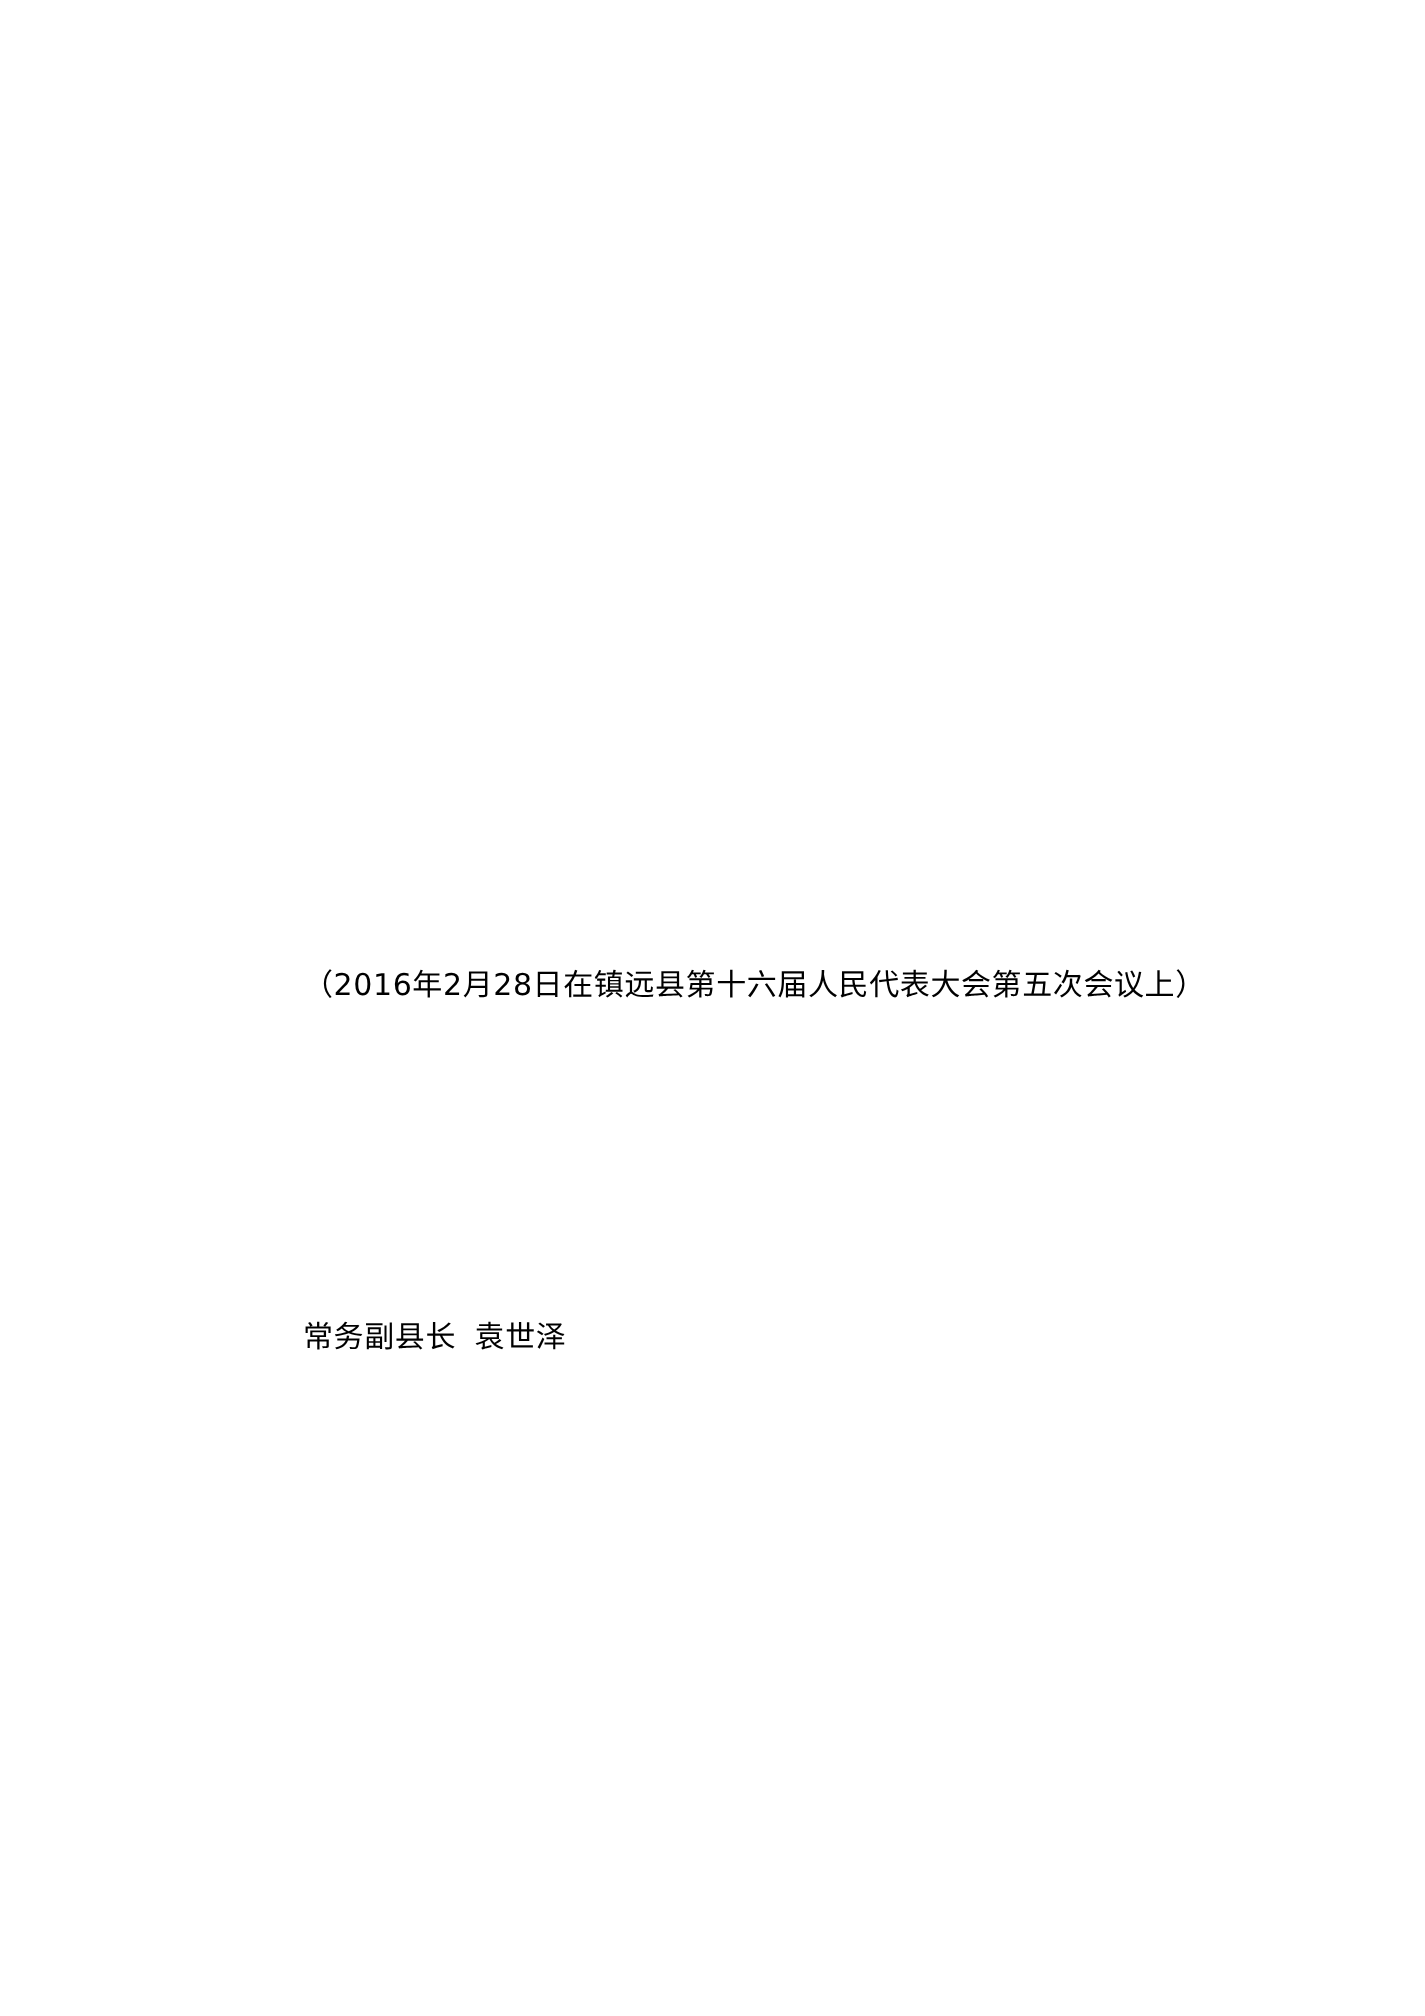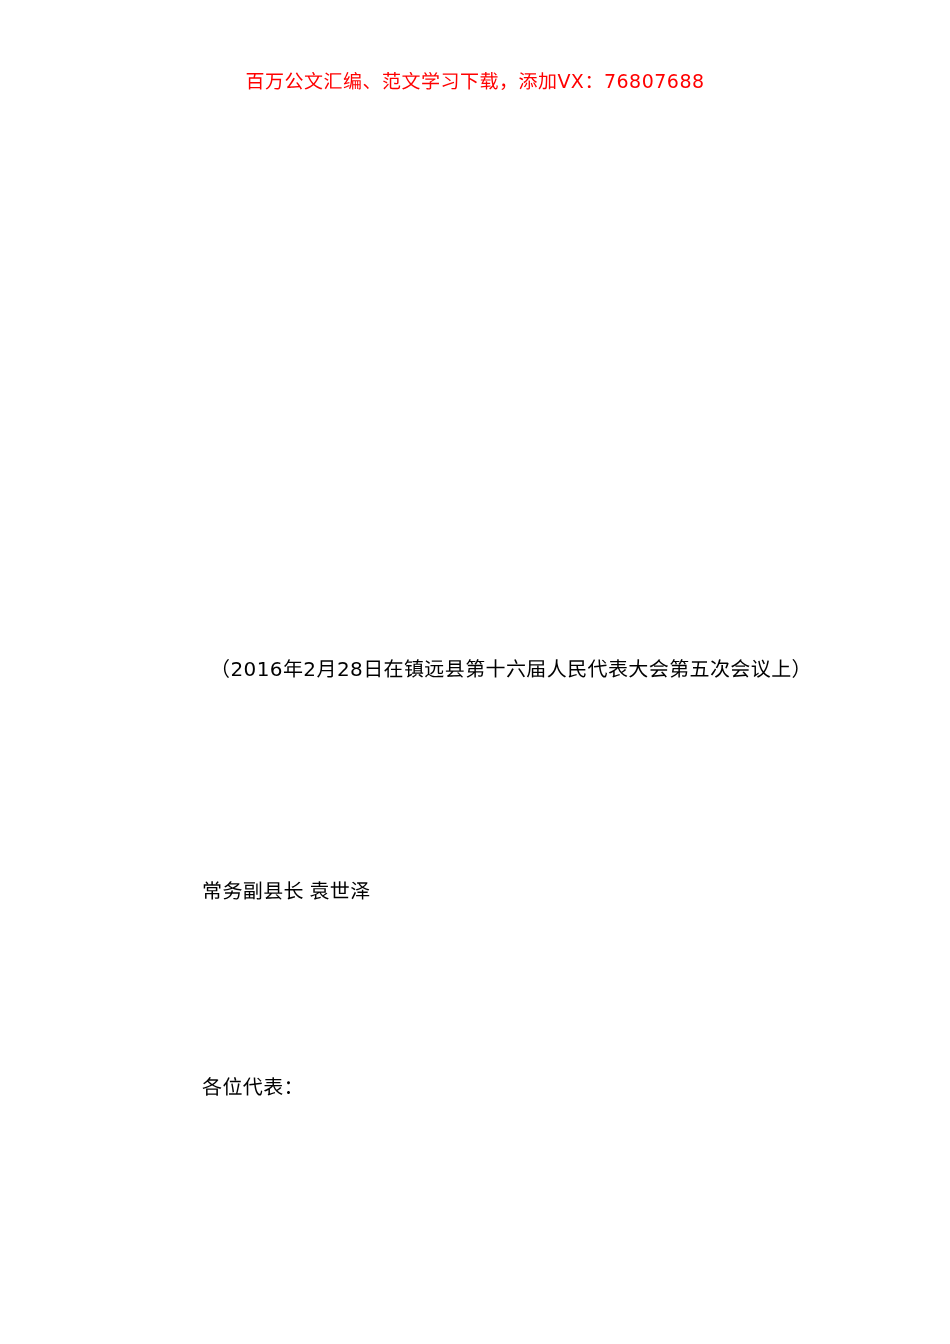--- a/index.html
+++ b/index.html
@@ -41,58 +41,55 @@
     width: 690px;
     text-align: center;
     font-size: 30px;
     font-weight: bold;
     line-height: 1.55;
     letter-spacing: 0.5px;
     font-family: "DejaVu Sans", "Liberation Sans", sans-serif;
   }
   .meeting-line {
     position: absolute;
-    top: 630px;
+    top: 617px;
     left: 130px;
     width: 690px;
     font-size: 20px;
     line-height: 1.95;
     text-indent: 72px;
     letter-spacing: 0.4px;
     font-family: "DejaVu Sans", "Liberation Sans", sans-serif;
-    text-align: center;
   }
   .speaker-line {
     position: absolute;
     top: 855px;
     left: 130px;
     width: 690px;
     font-size: 20px;
     text-indent: 72px;
     letter-spacing: 0.4px;
-    font-family: Liberation Serif, serif;
+    font-family: Liberation Mono, monospace;
   }
   .salutation-line {
     position: absolute;
     top: 1051px;
     left: 130px;
     width: 690px;
     font-size: 20px;
     text-indent: 72px;
     letter-spacing: 0.4px;
     font-family: "DejaVu Sans", "Liberation Sans", sans-serif;
   }
 </style>
 </head>
 <body>
 
 <div class="page">
 
-  <div class="watermark">百万公文汇编、范文学习下载，添加VX：76807688</div>
 
 
   <p class="meeting-line">（2016年2月28日在镇远县第十六届人民代表大会第五次会议上）</p>
 
   <p class="speaker-line">常务副县长 袁世泽</p>
 
-  <p class="salutation-line">各位代表：</p>
 
 </div>
 
 </body></html>

